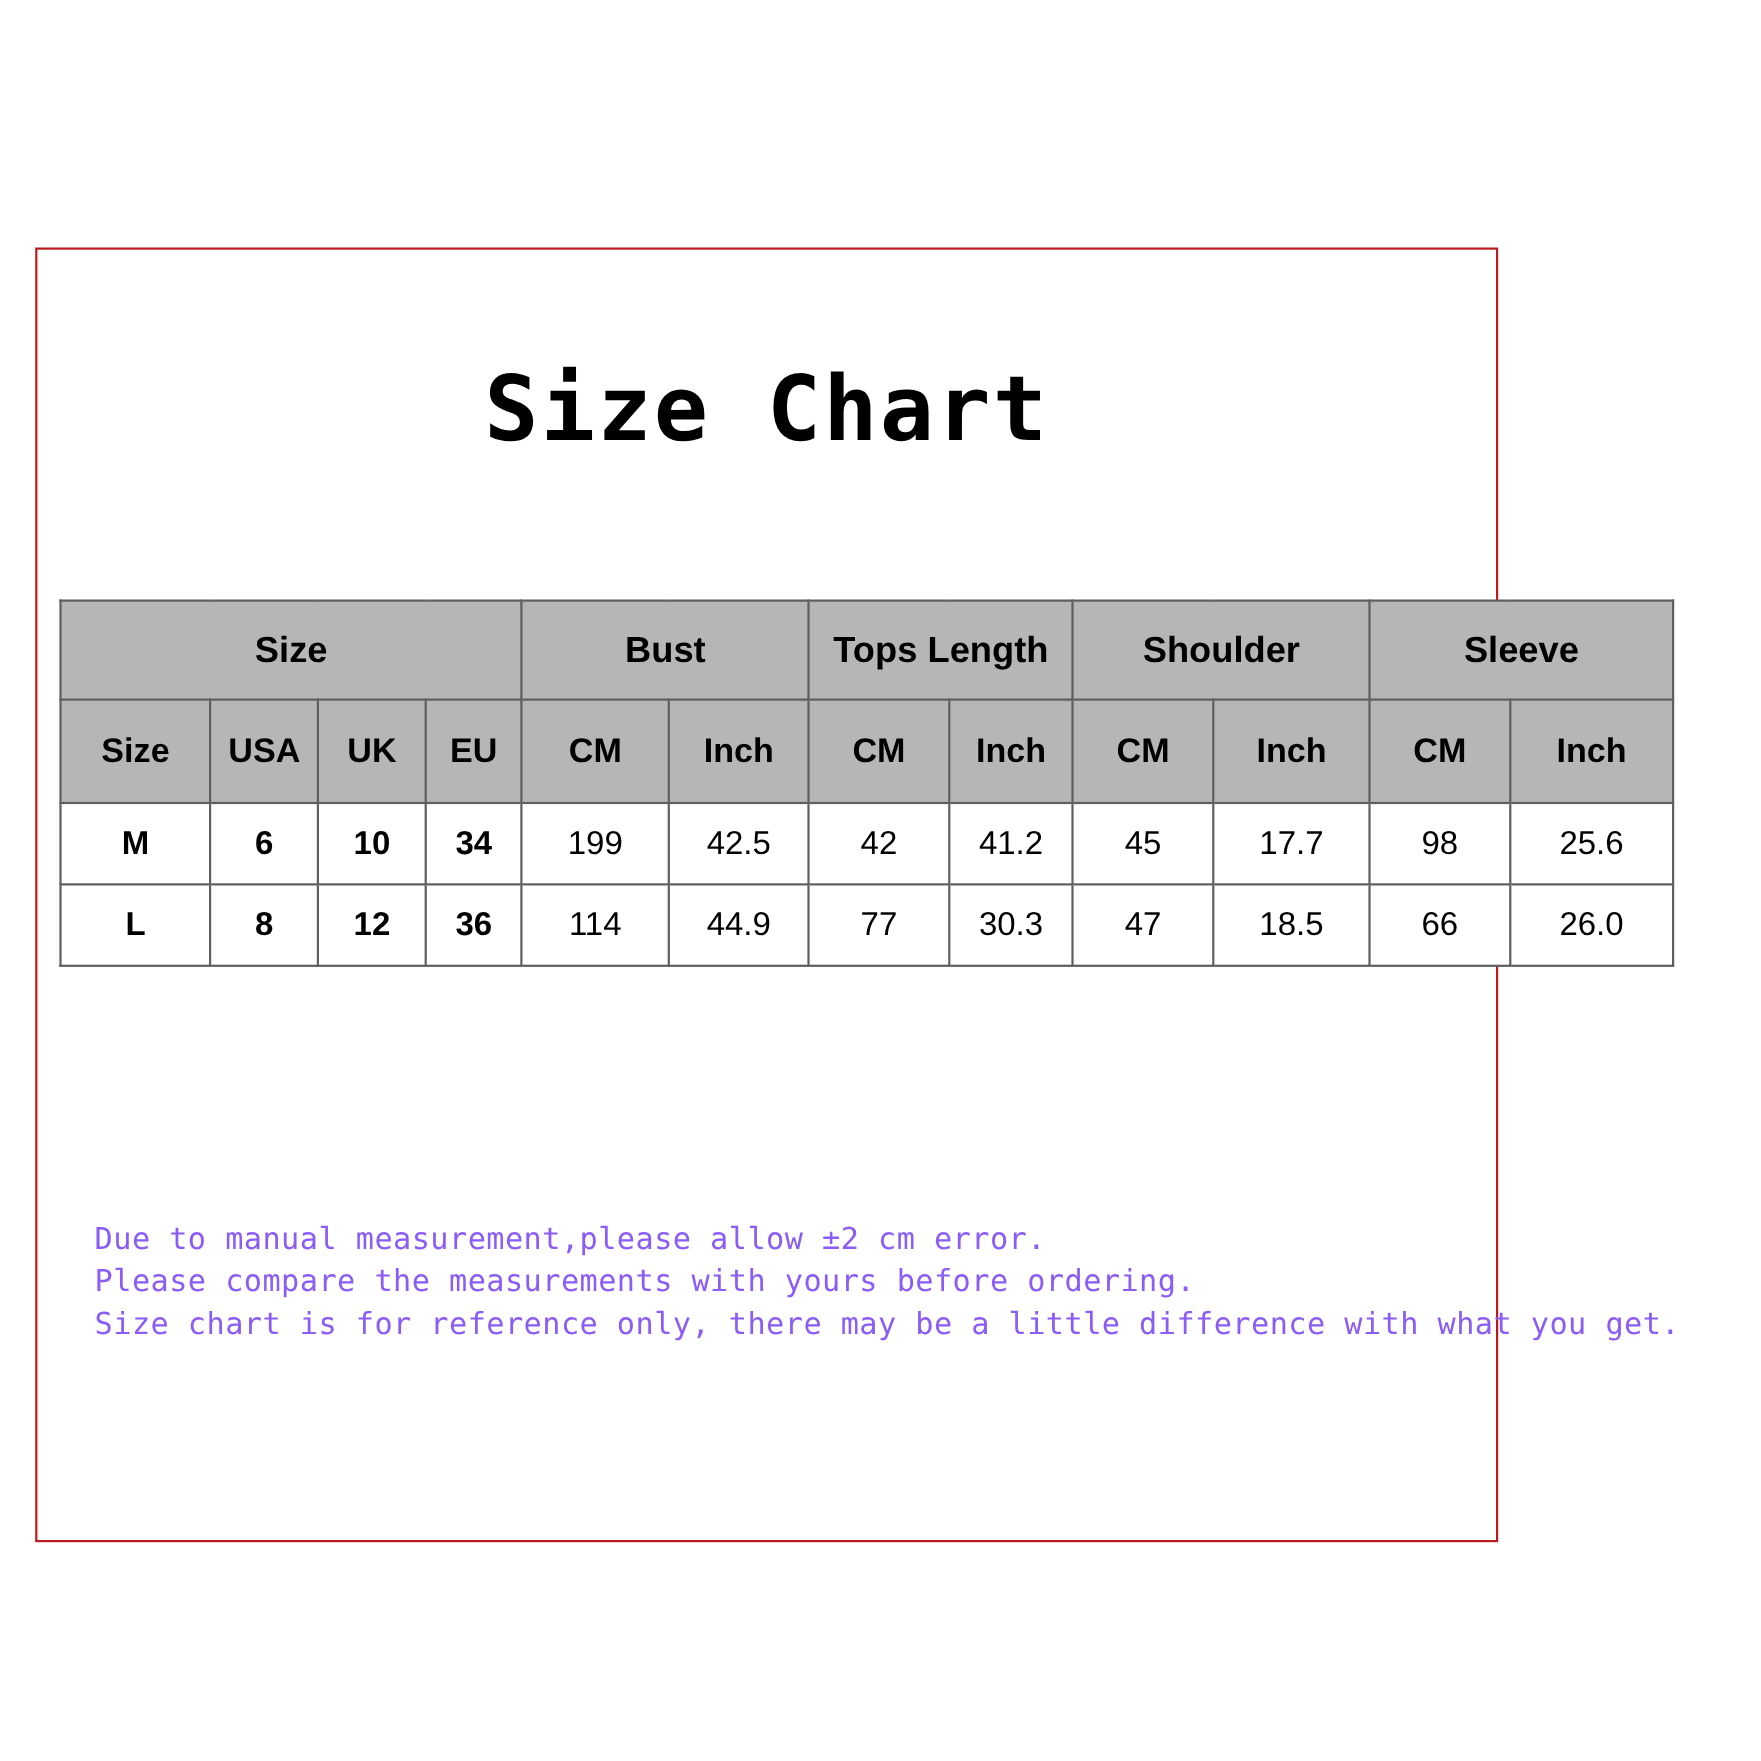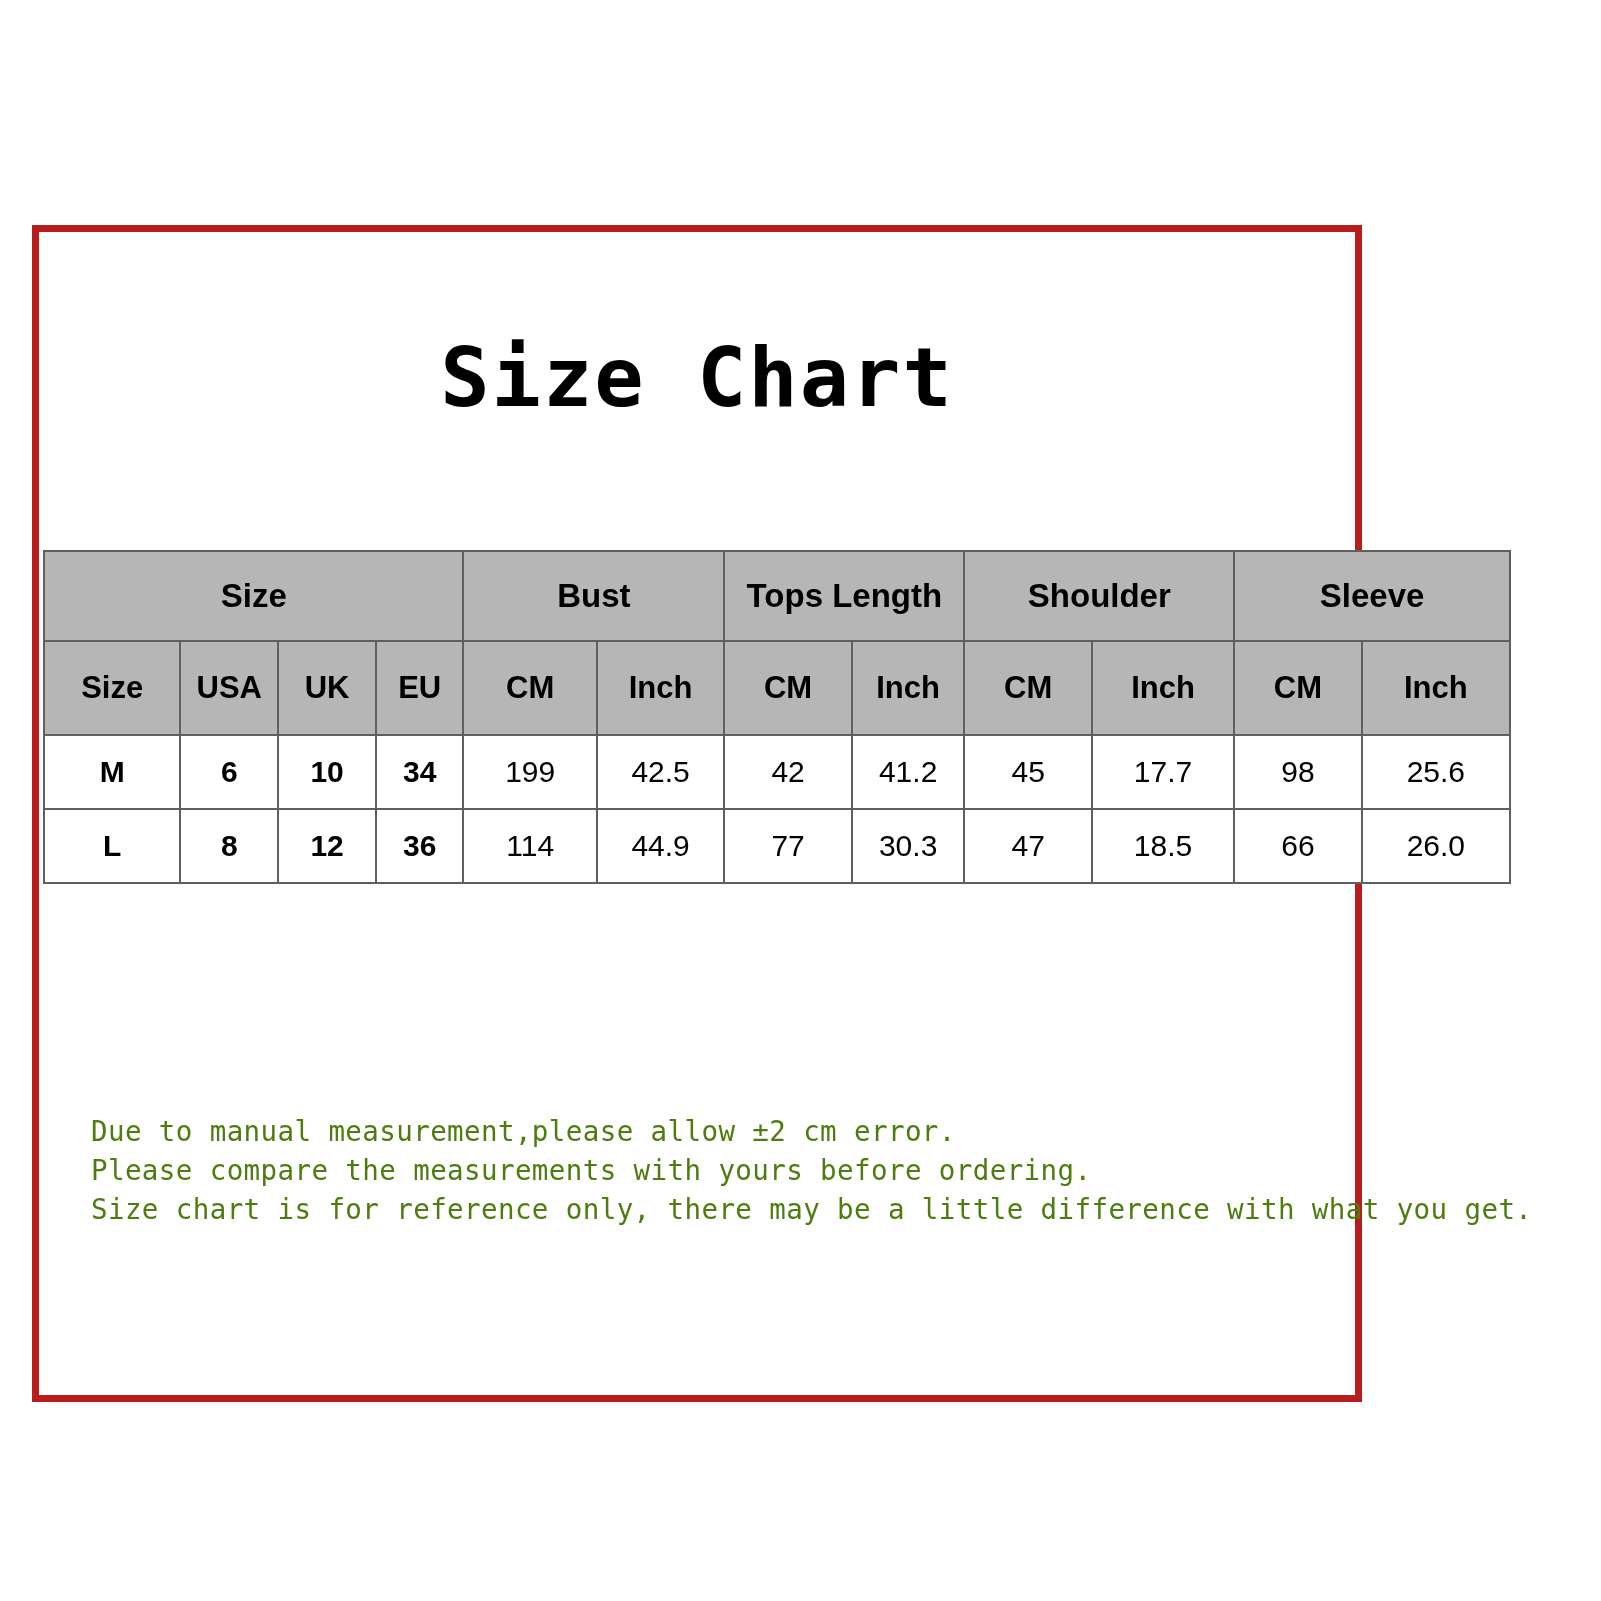--- a/index.html
+++ b/index.html
@@ -19,40 +19,40 @@
     height: 1601px;
     background: #ffffff;
     box-sizing: border-box;
   }
   .frame {
     position: absolute;
     left: 32px;
     top: 225px;
     width: 1330px;
     height: 1177px;
-    border: 7px solid #b91c1c;
+    border: 2px solid #b91c1c;
     box-sizing: border-box;
     background: #ffffff;
   }
   .title {
     position: absolute;
     left: 0;
     right: 0;
     top: 105px;
     text-align: center;
     font-family: "DejaVu Sans Mono", monospace;
     font-weight: bold;
     font-size: 82px;
     letter-spacing: 2px;
     color: #000000;
     line-height: 1;
   }
   .table-wrap {
     position: absolute;
-    left: 4px;
+    left: 20px;
     top: 318px;
     width: 1468px;
   }
   table.size-table {
     border-collapse: collapse;
     width: 100%;
     table-layout: fixed;
   }
   table.size-table td, table.size-table th {
     border: 2px solid #5f5f5f;
@@ -83,21 +83,21 @@
     font-weight: bold;
   }
   .notes {
     position: absolute;
     left: 52px;
     top: 880px;
     width: 1430px;
     font-family: "DejaVu Sans Mono", monospace;
     font-size: 27.5px;
     line-height: 1.42;
-    color: #4d7c0f;
+    color: #8b5cf6;
     letter-spacing: 0.4px;
   }
   .notes div {
     white-space: nowrap;
   }
 </style>
 </head>
 <body>
 
 <div class="page">

